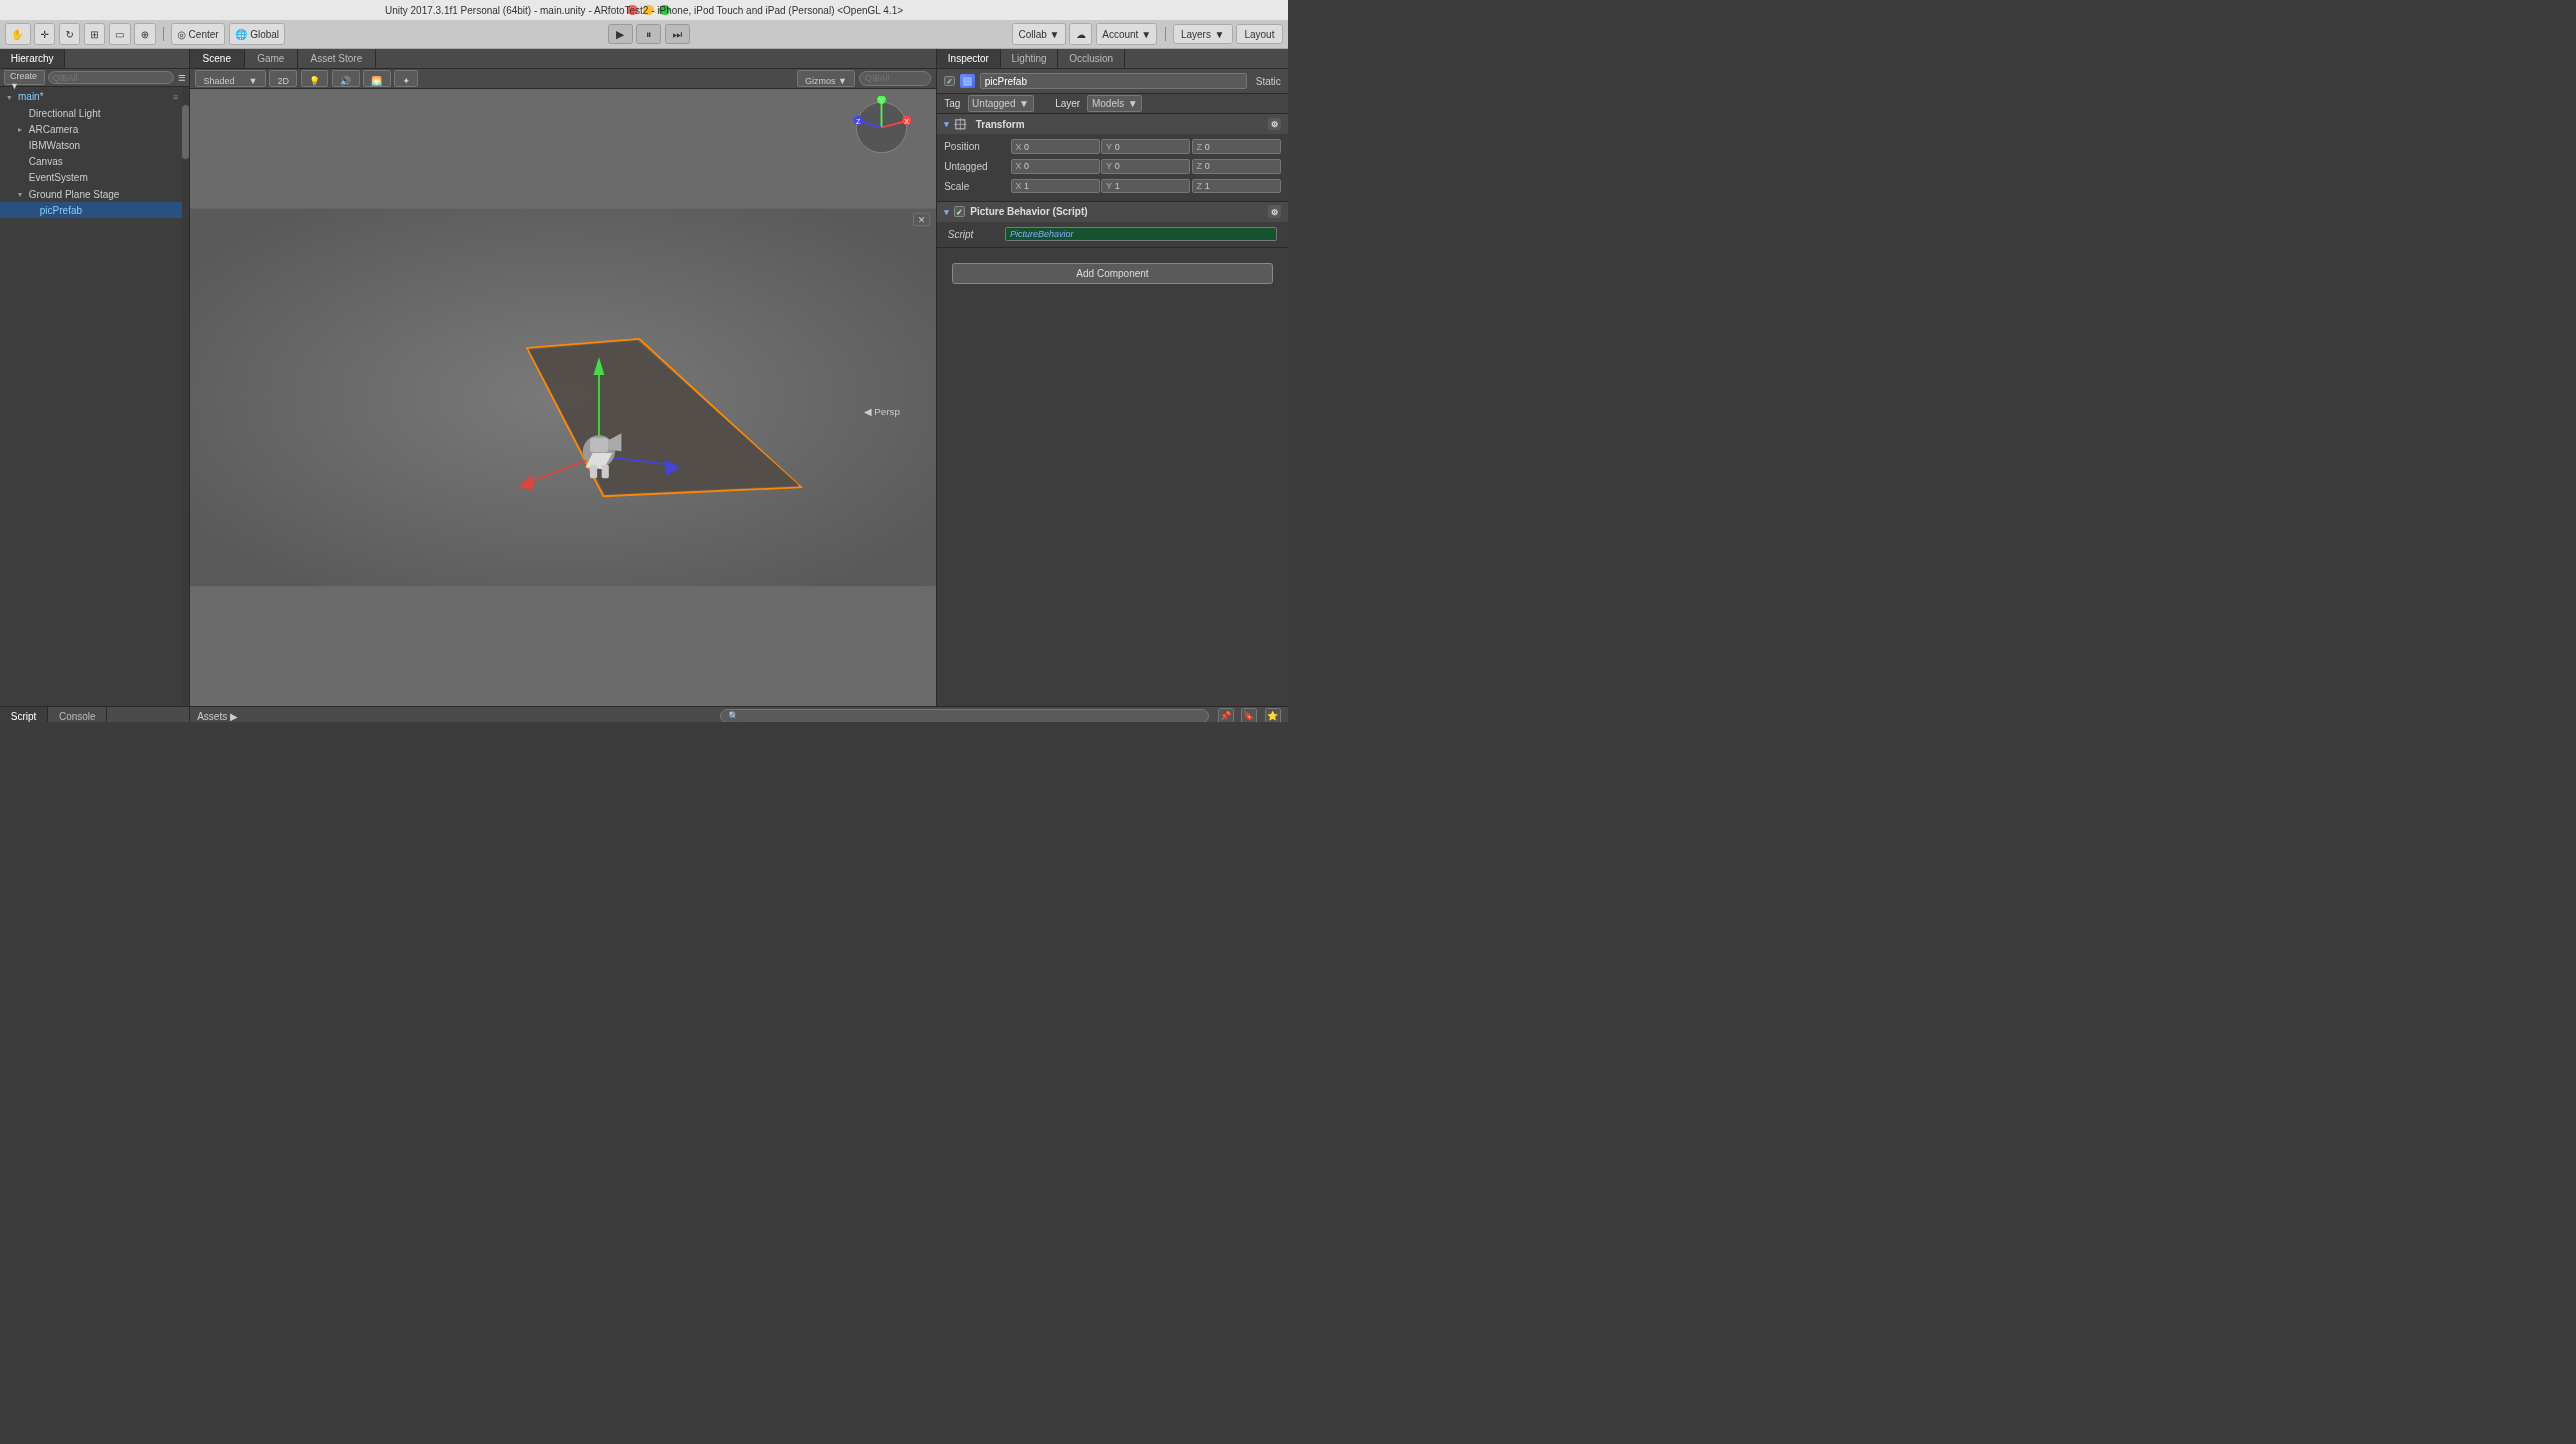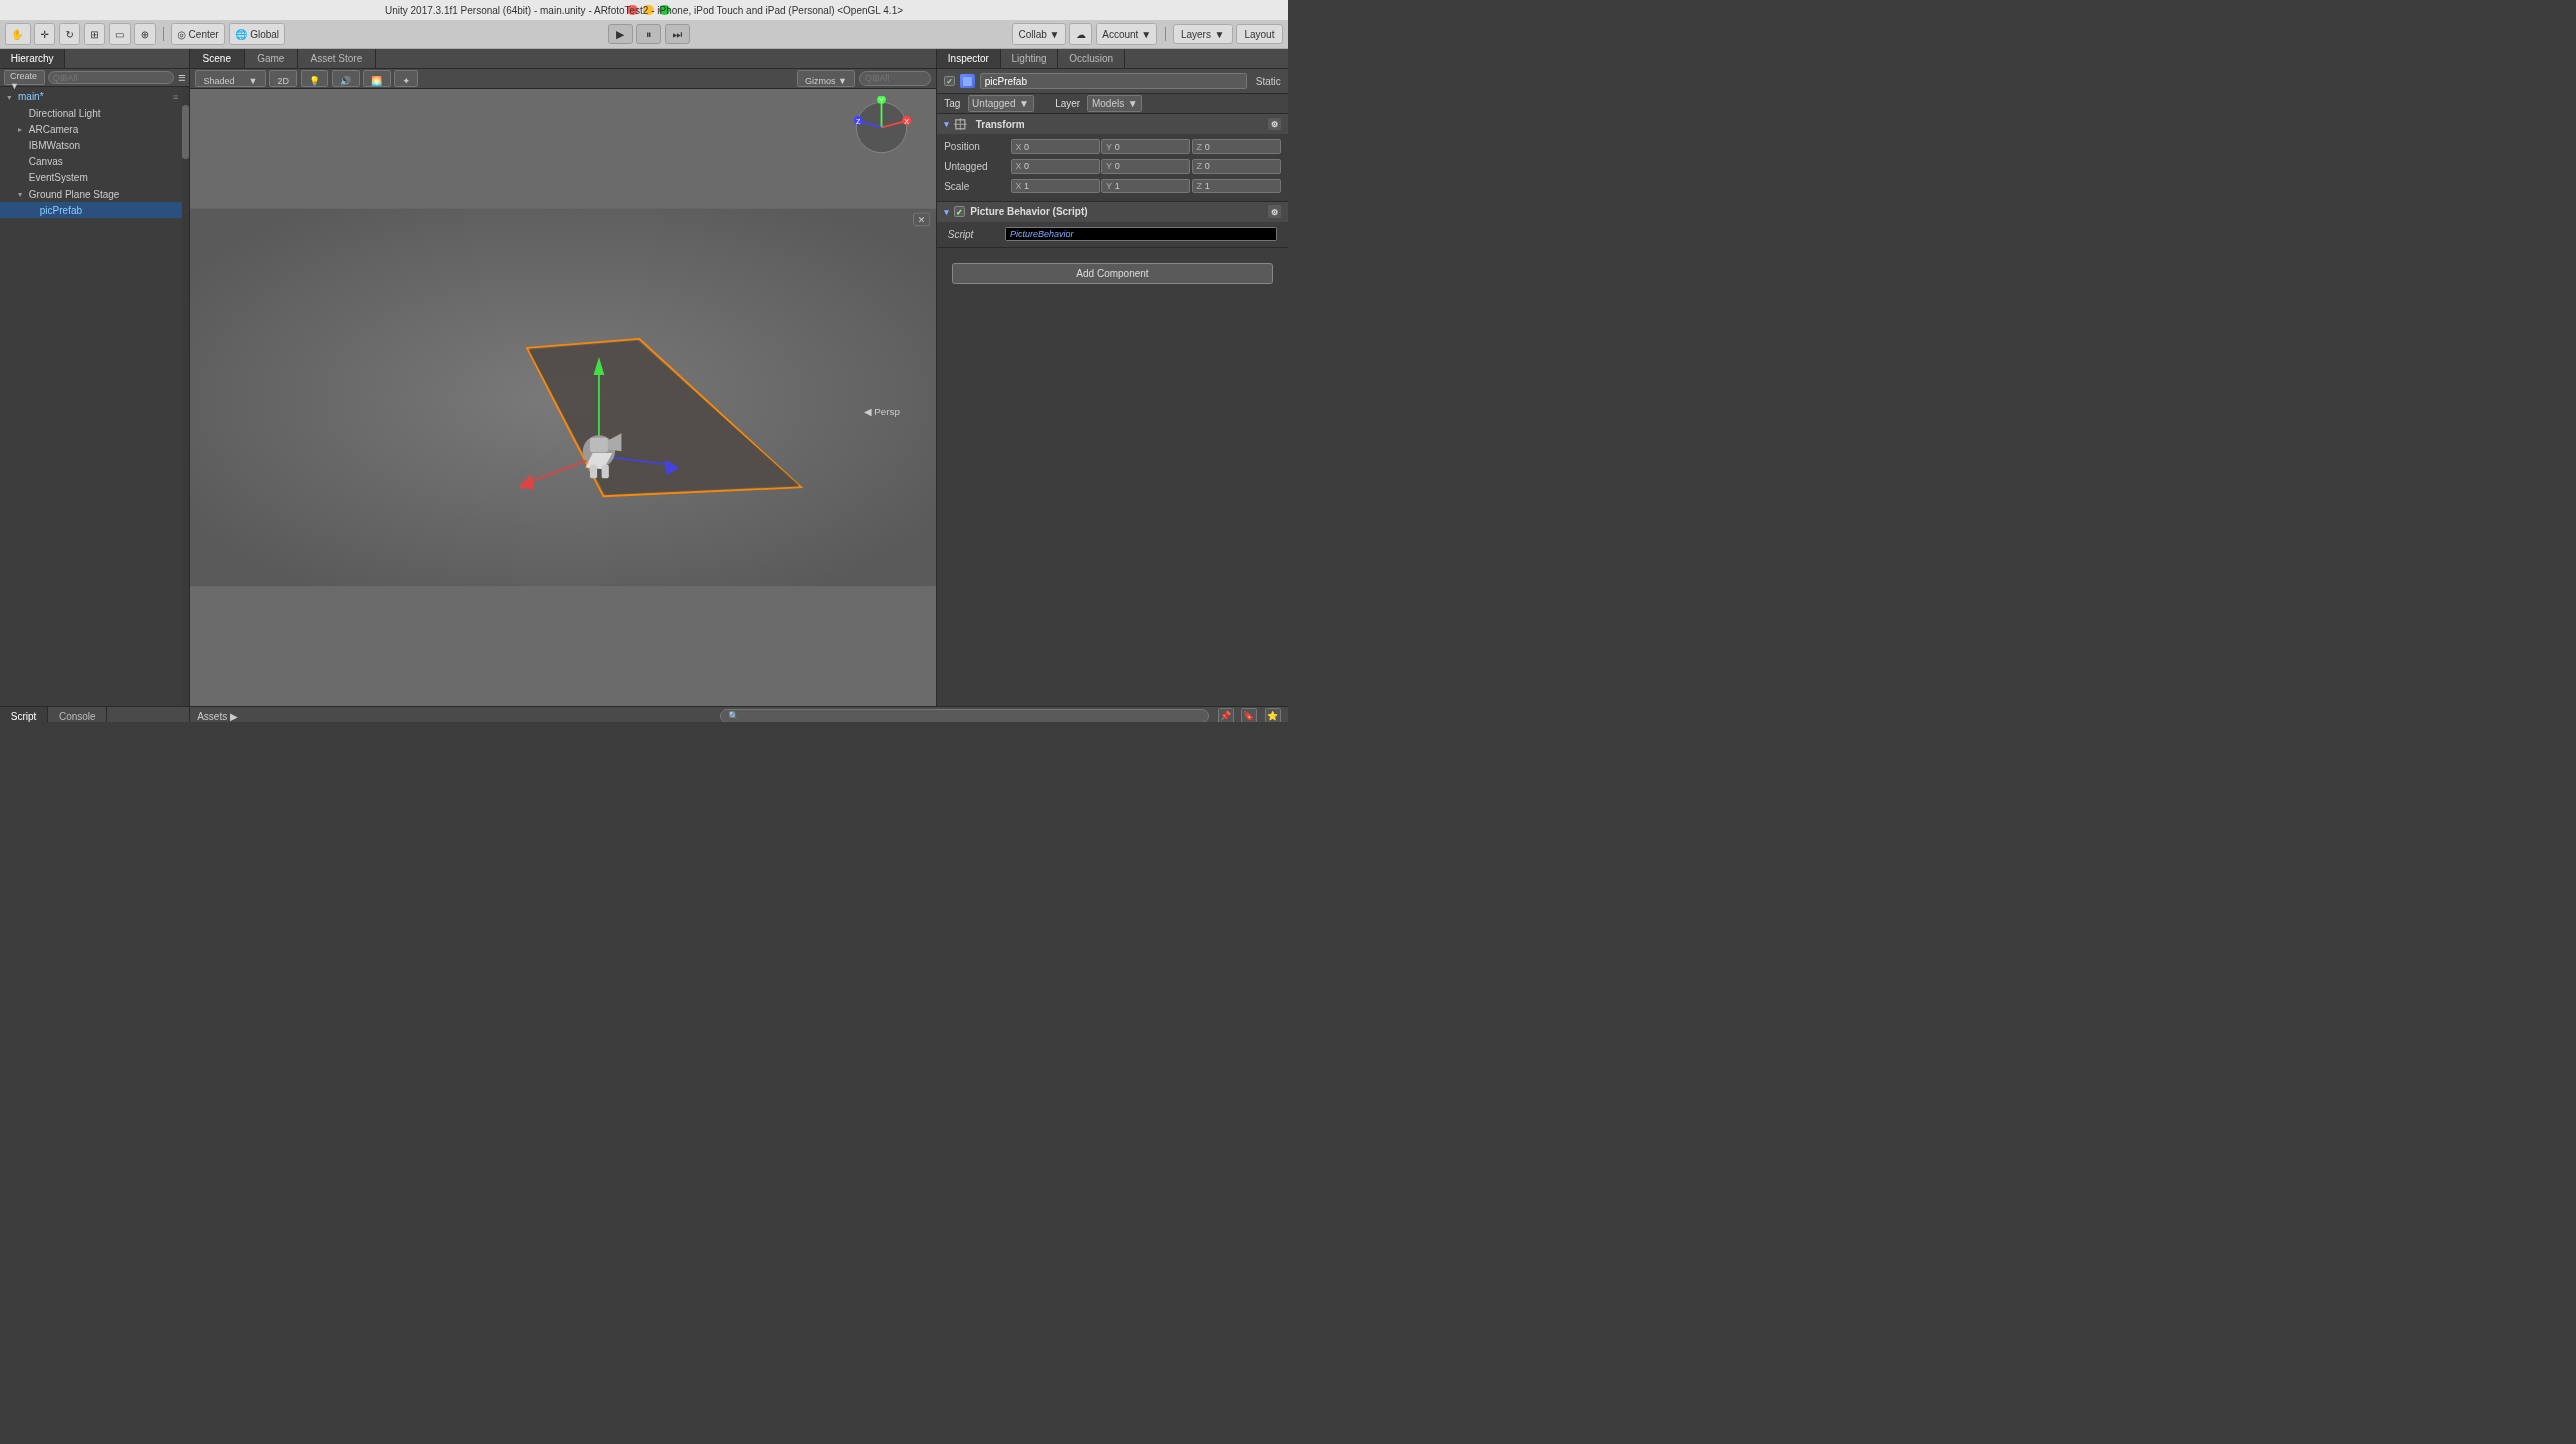--- a/index.html
+++ b/index.html
@@ -374,21 +374,21 @@
       display: flex;
       align-items: center;
       gap: 3.6px;
       padding: 0 3.6px;
       font-style: italic;
     }
     .script-label { color: #ccc; font-size: 10px; width: 54px; }
     .script-value {
       flex: 1;
       height: 14.4px;
-      background: #000000;
+      background: #14532d;
       border: 0.9px solid #777;
       border-radius: 1.8px;
       padding: 0 3.6px;
       font-size: 9px;
       color: #88aaff;
       display: flex;
       align-items: center;
     }
 
     

